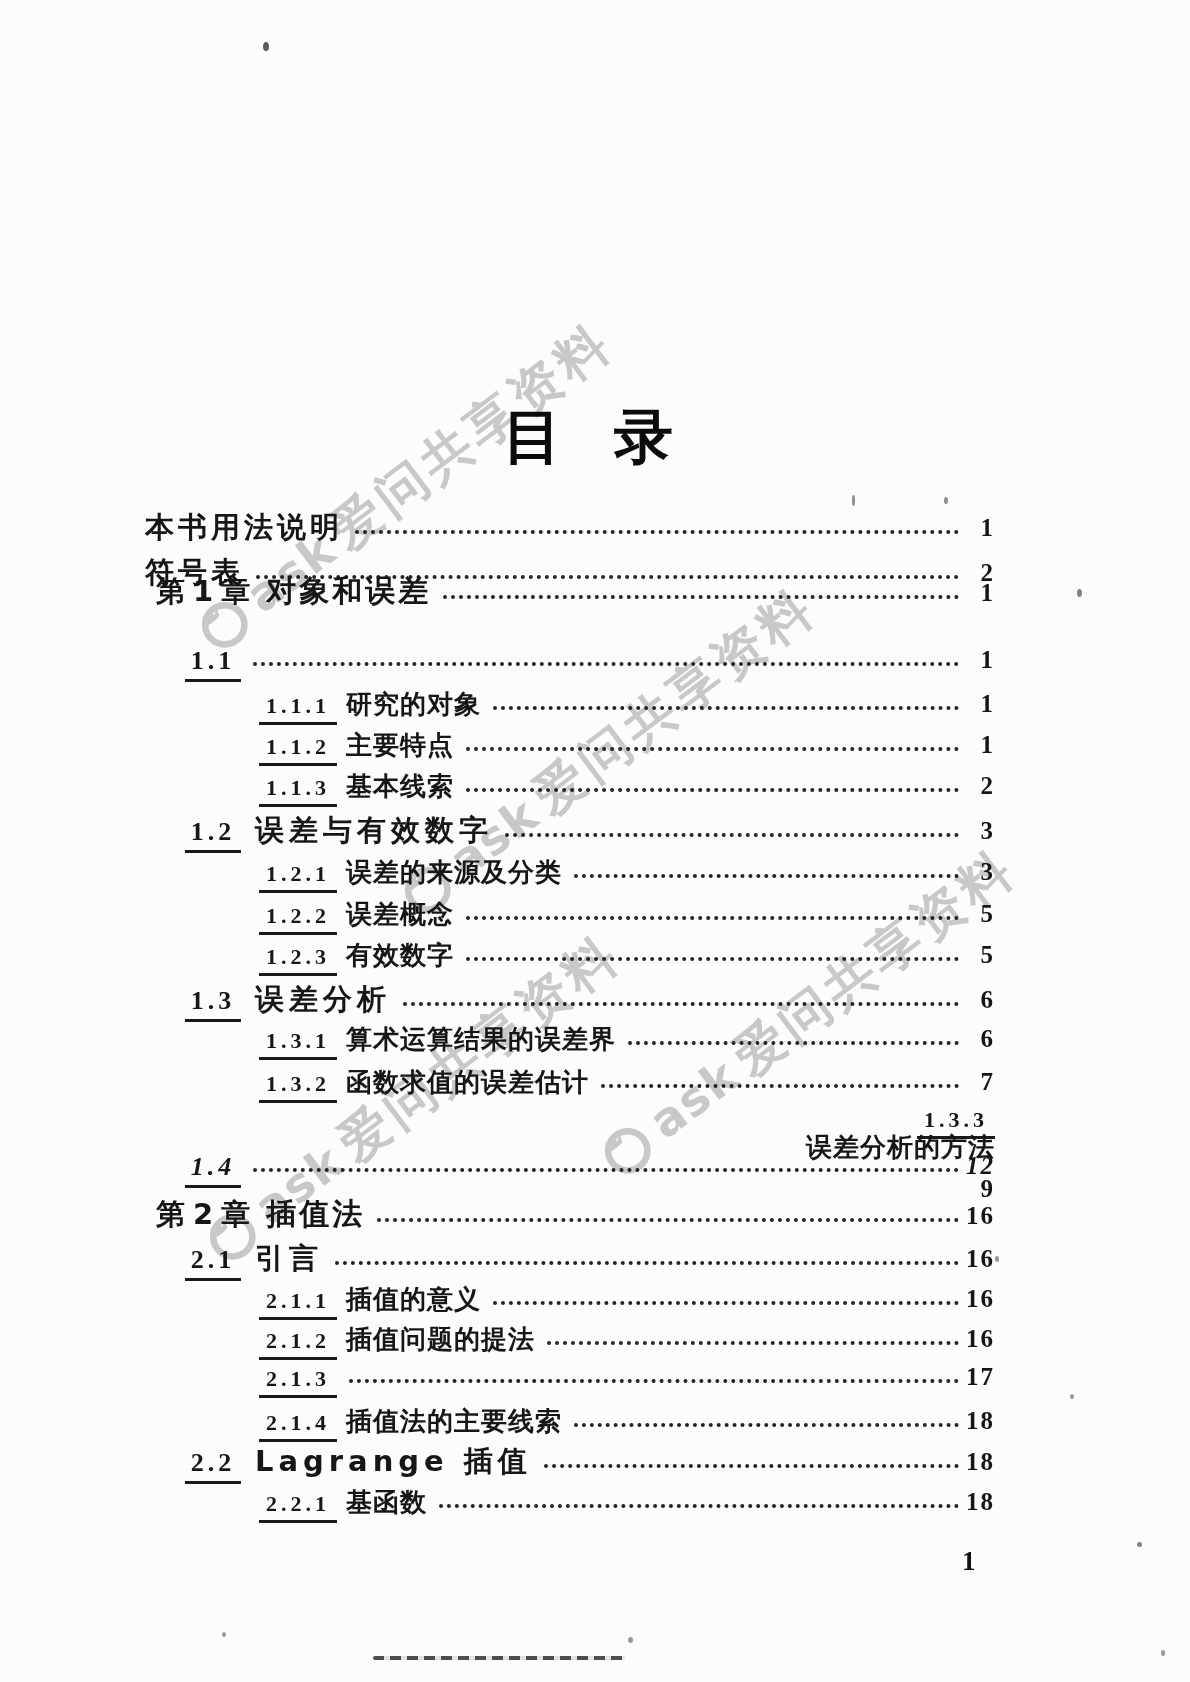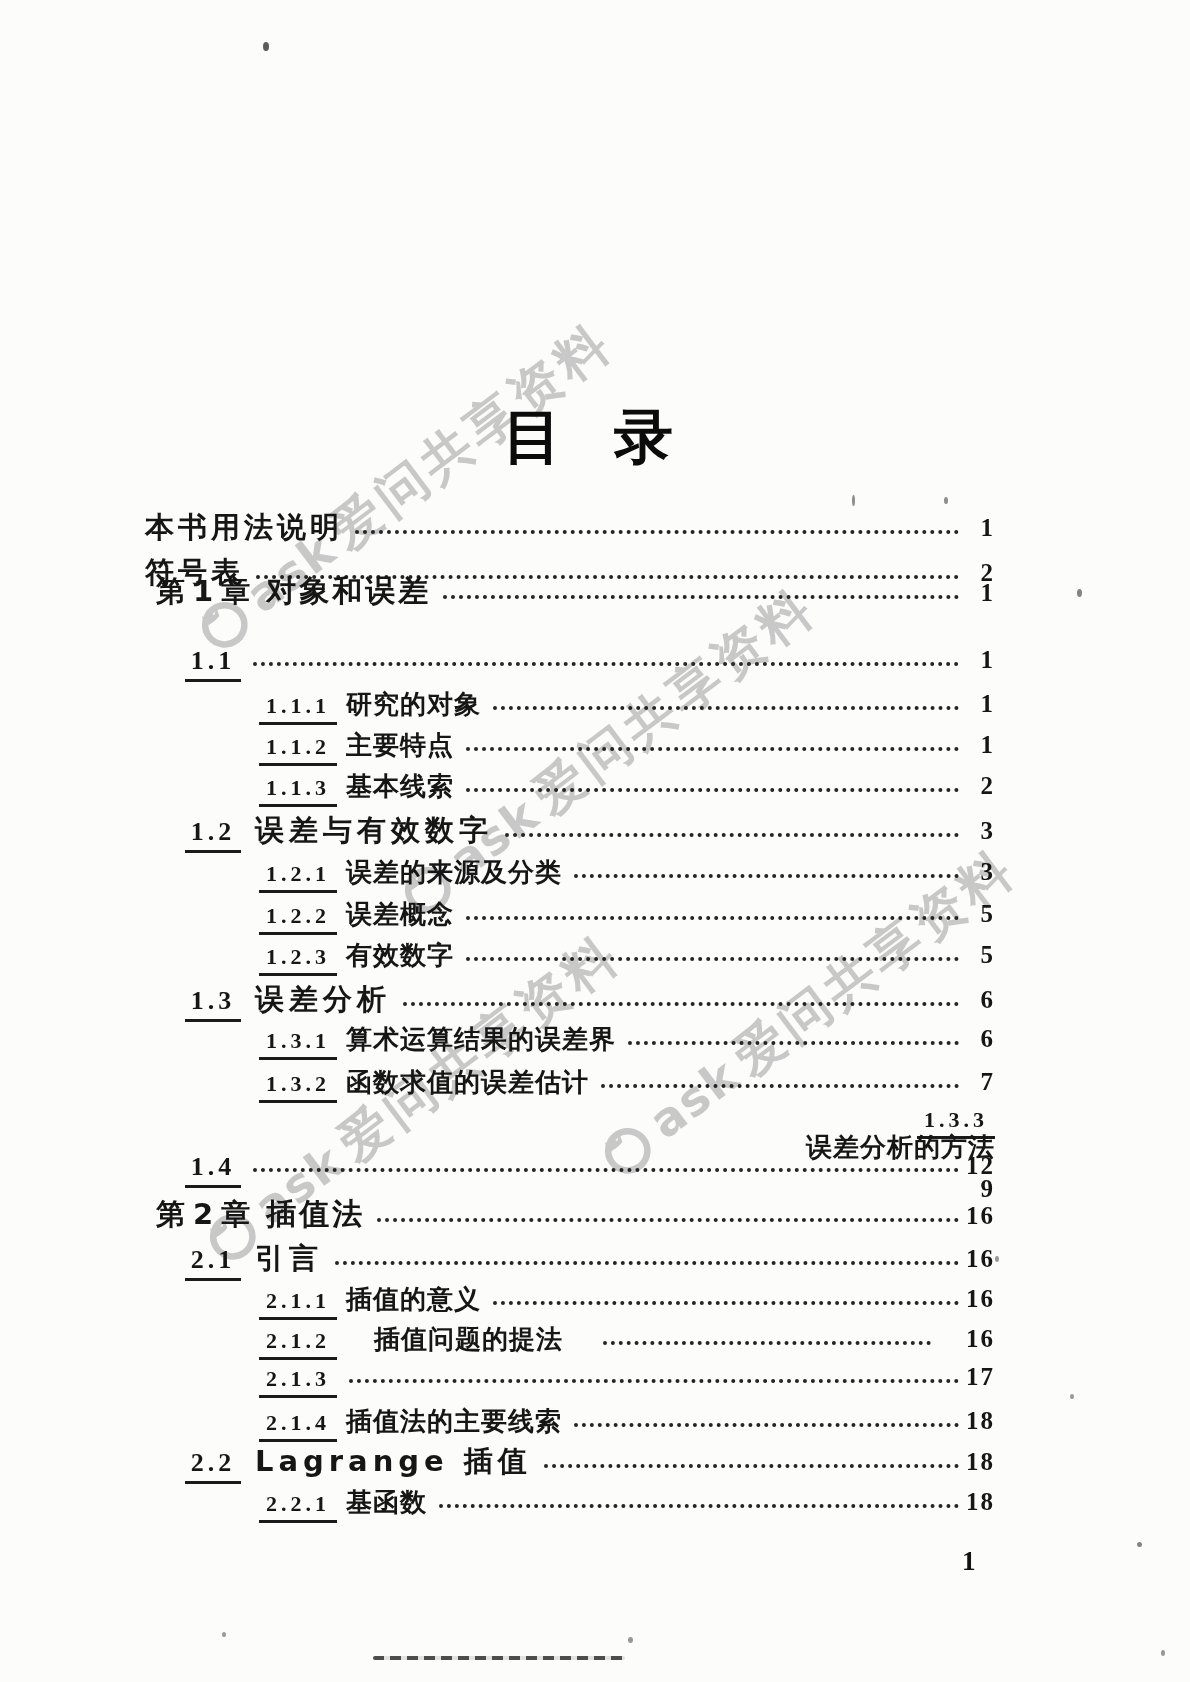--- a/index.html
+++ b/index.html
@@ -214,21 +214,21 @@
         <span class="s2title">函数求值的误差估计</span>
         <span class="leader"></span>
         <span class="pg">7</span>
       </div>
       <div class="toc-row" style="top: 1108px; flex-direction: column;">
         <span class="s2num">1.3.3</span>
         <span class="s2title">误差分析的方法</span>
         <span class="leader"></span>
         <span class="pg">9</span>
       </div>
-      <div class="toc-row" style="top: 1152px;">
+      <div class="toc-row" style="top: 1152px; font-style: italic;">
         <span class="s1num">1.4</span>
         <span class="leader"></span>
         <span class="pg">12</span>
       </div>
       <div class="toc-row" style="top: 1197px;">
         <span class="chnum">第2章</span>
         <span class="chtitle">插值法</span>
         <span class="leader"></span>
         <span class="pg">16</span>
       </div>
@@ -237,21 +237,21 @@
         <span class="s1title">引言</span>
         <span class="leader"></span>
         <span class="pg">16</span>
       </div>
       <div class="toc-row" style="top: 1285px;">
         <span class="s2num">2.1.1</span>
         <span class="s2title">插值的意义</span>
         <span class="leader"></span>
         <span class="pg">16</span>
       </div>
-      <div class="toc-row" style="top: 1325px; gap: 28px;">
+      <div class="toc-row" style="top: 1325px;">
         <span class="s2num">2.1.2</span>
         <span class="s2title">插值问题的提法</span>
         <span class="leader"></span>
         <span class="pg">16</span>
       </div>
       <div class="toc-row" style="top: 1363px;">
         <span class="s2num">2.1.3</span>
         <span class="leader"></span>
         <span class="pg">17</span>
       </div>

